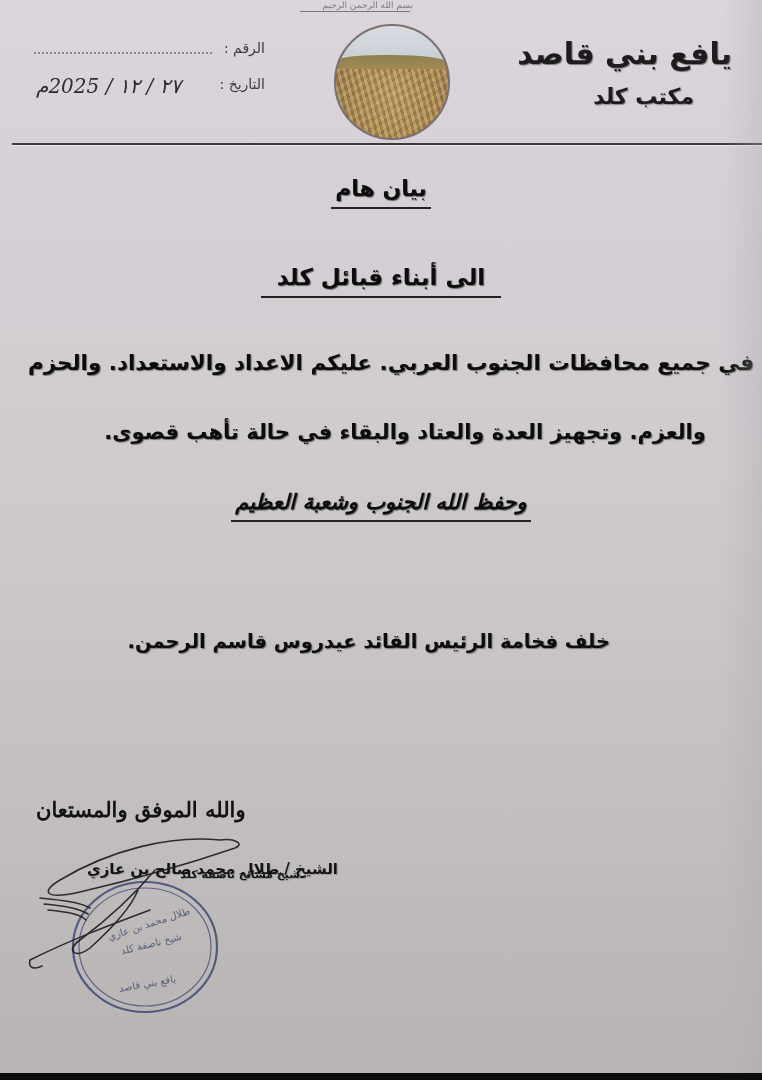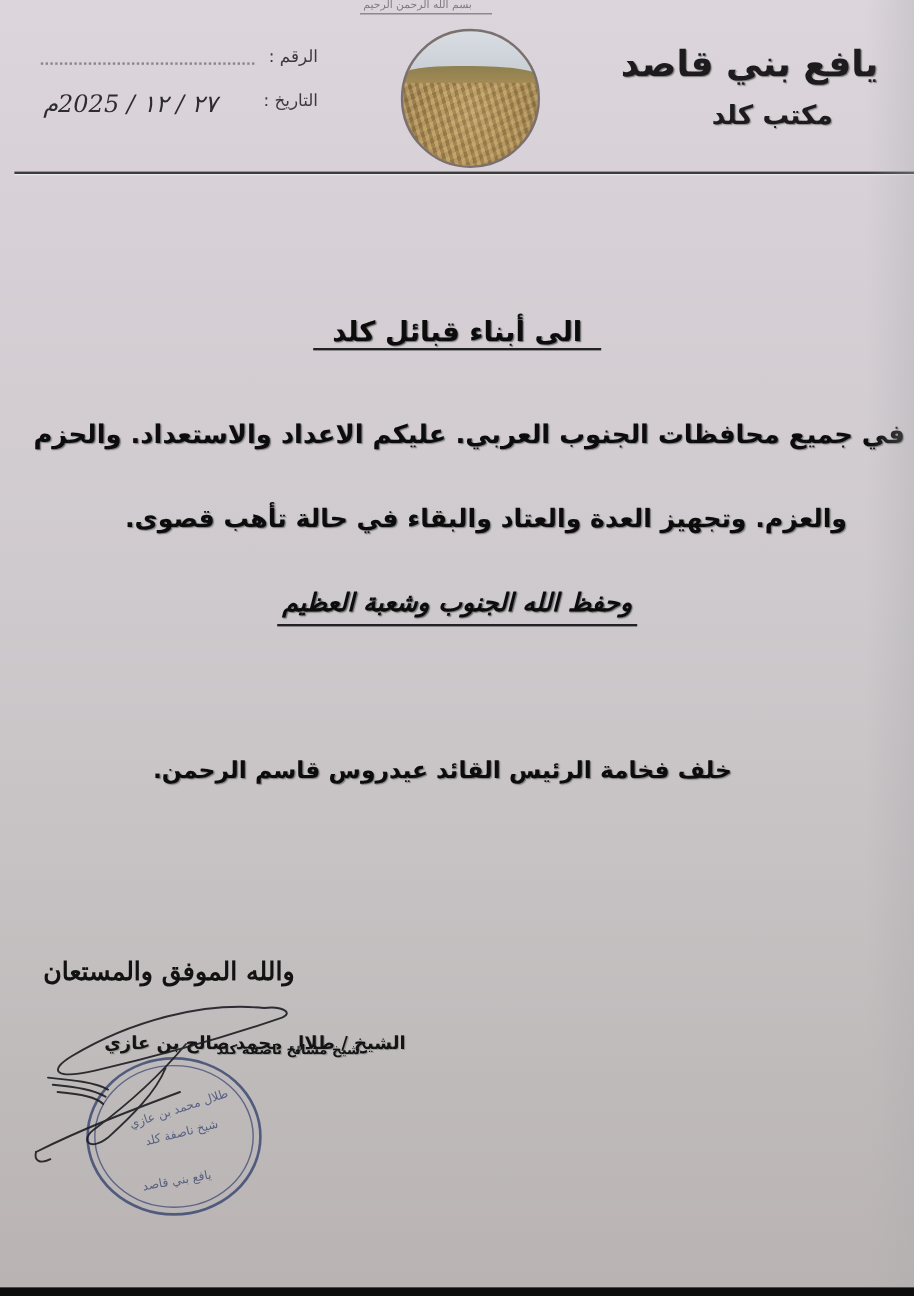--- a/index.html
+++ b/index.html
@@ -33,21 +33,21 @@
     left: 0; top: 1073px;
     width: 762px; height: 7px;
     background: #0d0d0d;
   }
   .basmala {
     position: absolute;
     left: 283px; top: 0px;
     width: 130px; height: 20px;
     font-size: 9px;
     color: #6a6466;
-    text-align: center;
+    text-align: right;
     line-height: 10px;
     font-family: "DejaVu Serif", serif;
     opacity: 0.8;
   }
   .basmala-line {
     position: absolute;
     left: 300px; top: 11px;
     width: 110px; height: 1px;
     background: #7c7779;
   }
@@ -144,21 +144,21 @@
     font-family: "DejaVu Sans", sans-serif;
   }
   .heading span {
     display: inline-block;
     border-bottom: 2px solid #222;
     padding: 0 4px 4px;
   }
   .h-title { top: 176px; font-size: 22px; }
   .h-title span { padding: 0 4px 6px; }
   .h-recipient { top: 264px; font-size: 23px; }
-  .h-recipient span { padding: 0 16px 0; }
+  .h-recipient span { padding: 0 16px 6px; }
   .body-line {
     position: absolute;
     left: 0; width: 762px;
     text-align: center;
     font-weight: bold;
     font-size: 22px;
     color: #0c0c0c;
     text-shadow: 1px 1px 1px #777;
     white-space: nowrap;
     font-family: "DejaVu Sans", sans-serif;
@@ -227,20 +227,23 @@
     <div class="logo-texture"></div>
   </div>
 
   <div class="ref-label">الرقم :</div>
   <div class="ref-dots"></div>
   <div class="date-label">التاريخ :</div>
   <div class="date-value">٢٧ / ١٢ / 2025م</div>
 
   <div class="header-rule"></div>
 
+  <div class="heading h-title">
+    <span>بيان هام</span>
+  </div>
 
   <div class="heading h-recipient">
     <span>الى أبناء قبائل كلد</span>
   </div>
 
   <div class="body-line l1">في جميع محافظات الجنوب العربي. عليكم الاعداد والاستعداد. والحزم</div>
   <div class="body-line l2">والعزم. وتجهيز العدة والعتاد والبقاء في حالة تأهب قصوى.</div>
 
   <div class="heading h-prayer">
     <span>وحفظ الله الجنوب وشعبة العظيم</span>

